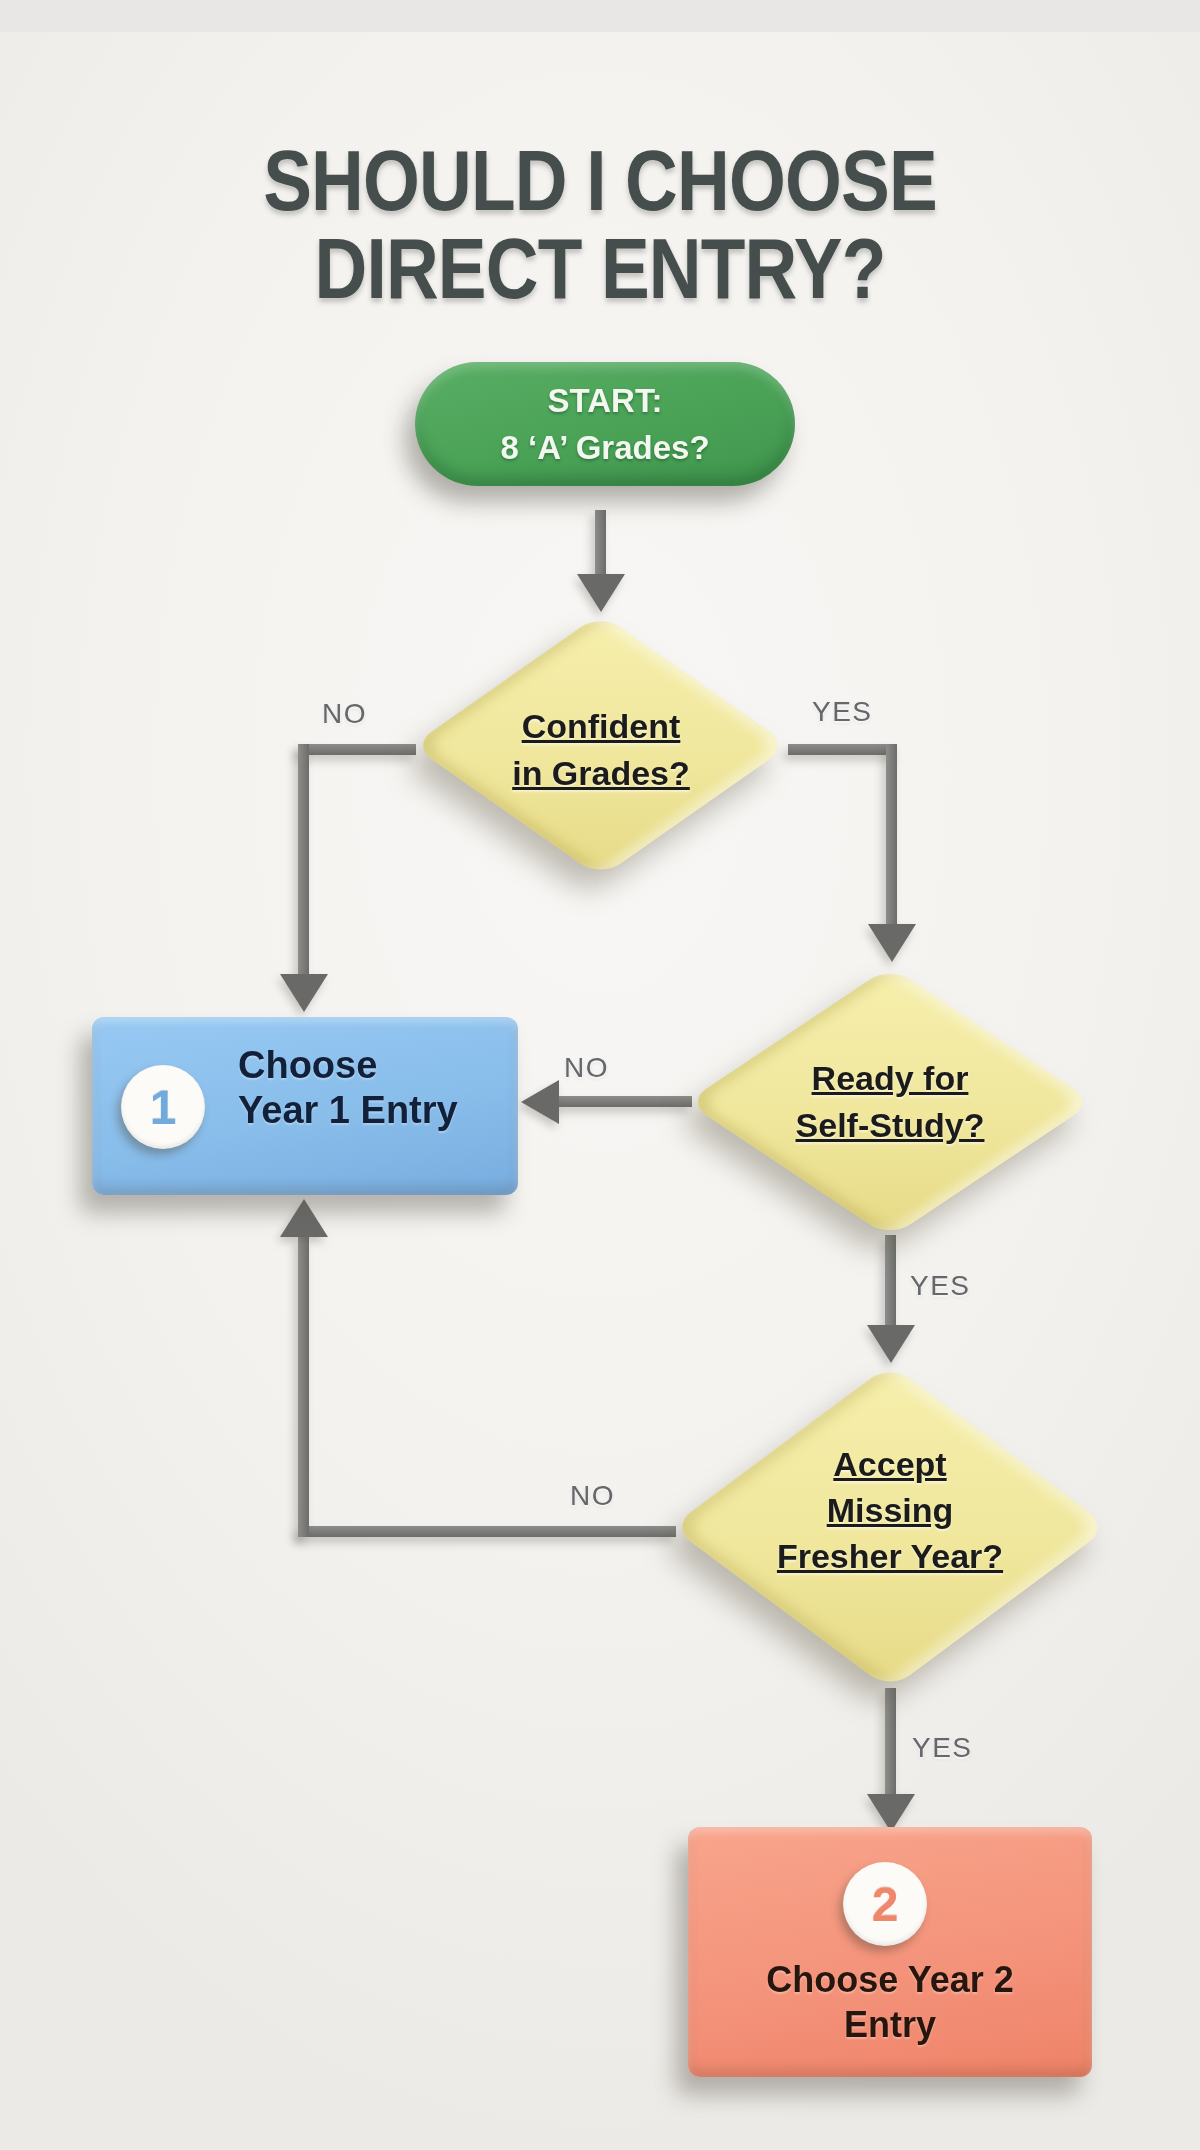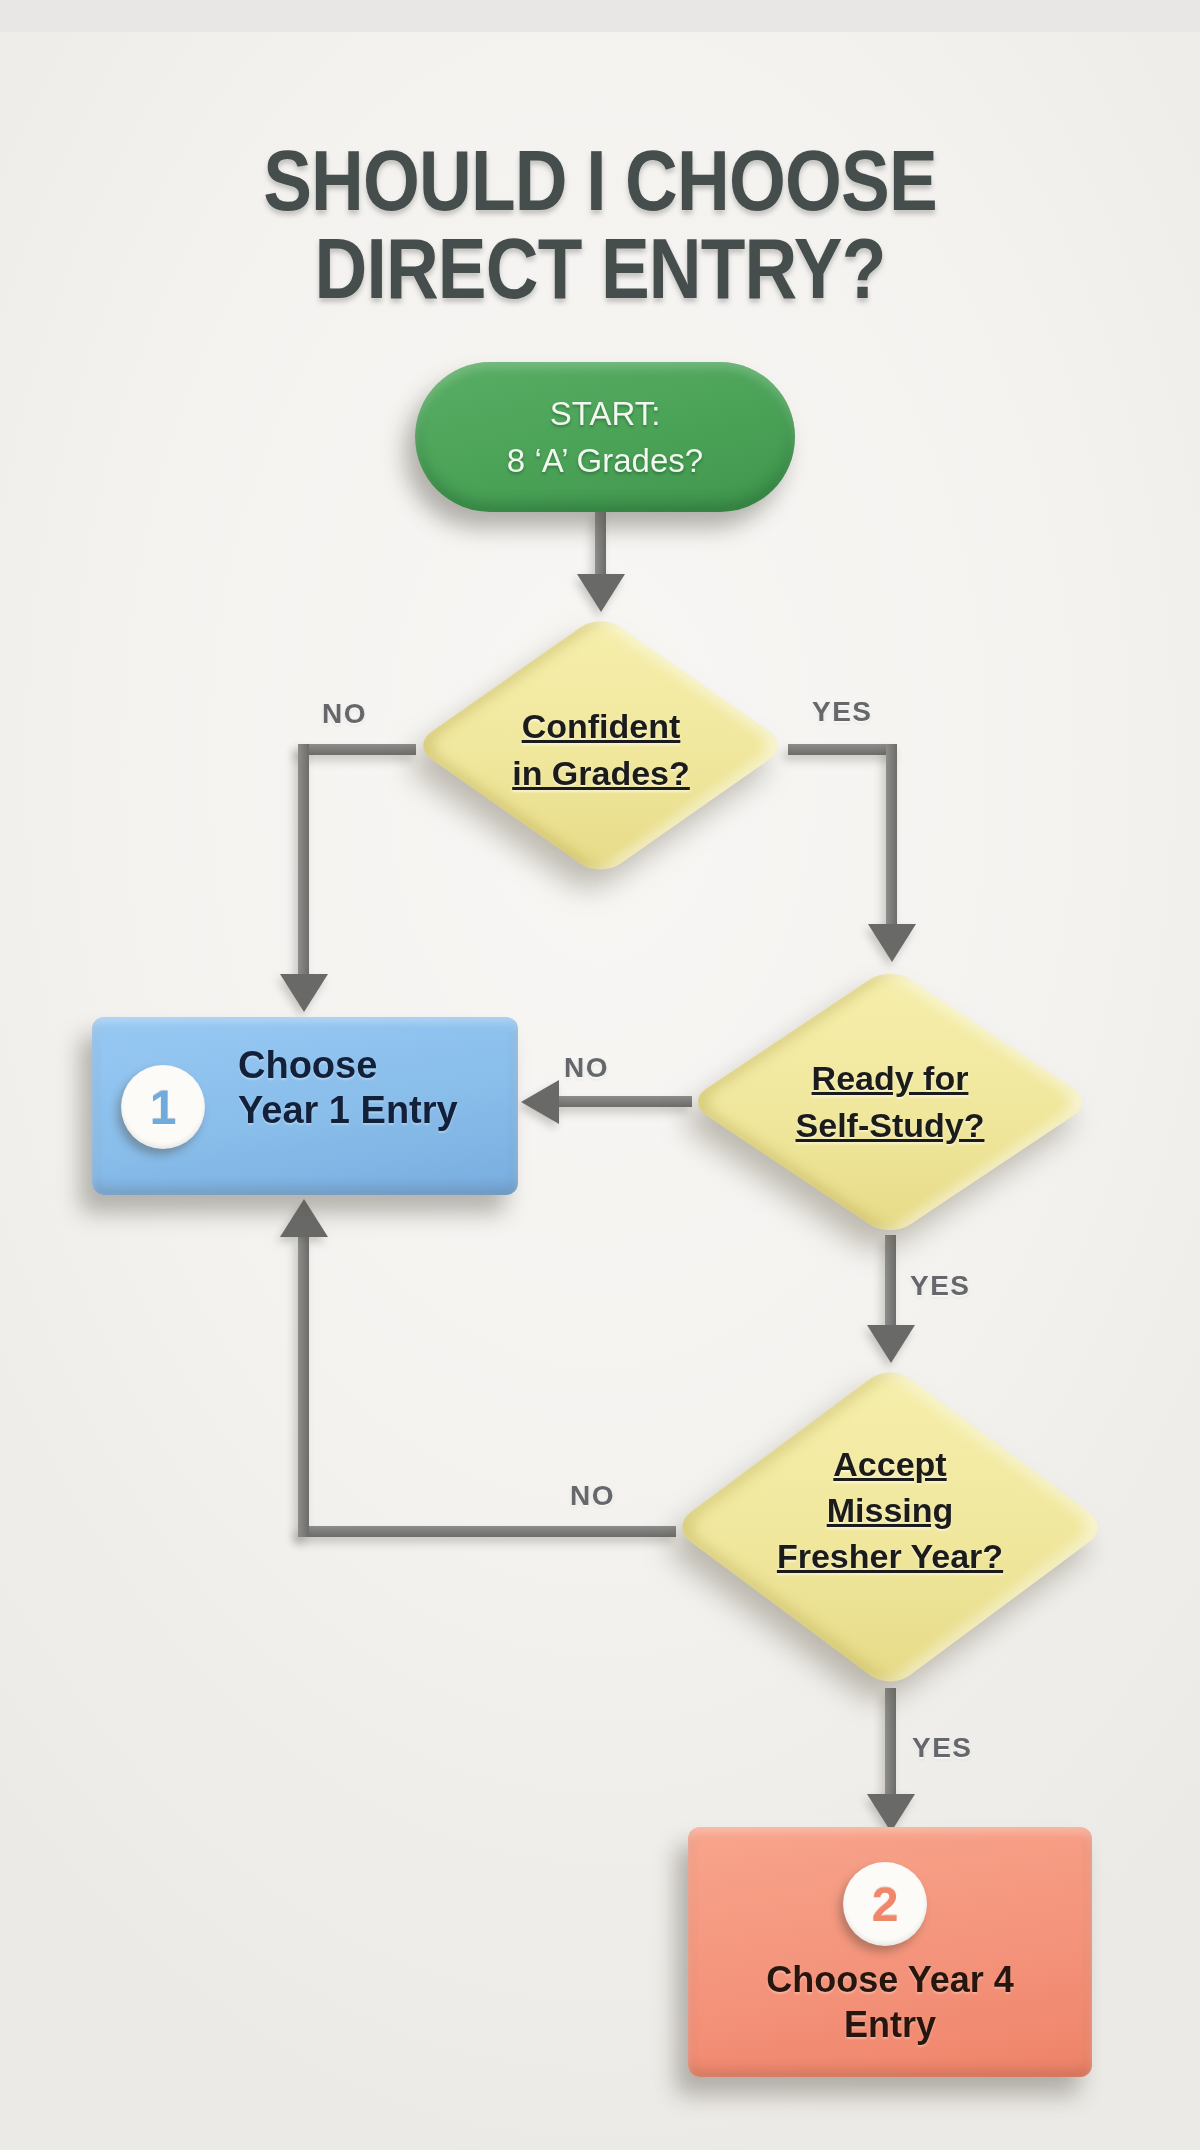--- a/index.html
+++ b/index.html
@@ -18,30 +18,30 @@
   }
   
   .bar{position:absolute;background:#7b7c7a;box-shadow:-4px 6px 9px rgba(95,90,80,.28);}
   .bar.h{height:11px;background:linear-gradient(180deg,#8d8e8c 0%,#6c6d6b 100%);}
   .bar.v{width:11px;background:linear-gradient(90deg,#8d8e8c 0%,#6c6d6b 100%);}
   .ah{position:absolute;width:0;height:0;filter:drop-shadow(-3px 5px 4px rgba(95,90,80,.3));}
   .ah.down{border-left:24px solid transparent;border-right:24px solid transparent;border-top:38px solid #696a68;}
   .ah.up{border-left:24px solid transparent;border-right:24px solid transparent;border-bottom:38px solid #696a68;}
   .ah.left{border-top:22px solid transparent;border-bottom:22px solid transparent;border-right:38px solid #696a68;}
   .edge-label{
-    position:absolute;font-weight:700;font-size:28px;letter-spacing:1.5px;color:#65676a;
+    position:absolute;font-weight:400;font-size:28px;letter-spacing:1.5px;color:#65676a;
     text-shadow:0 2px 2px rgba(255,255,255,.9), 0 2px 3px rgba(120,120,120,.25);
   }
   
   .pill{
-    position:absolute;left:415px;top:330px;width:380px;height:150px;border-radius:75px;
+    position:absolute;left:415px;top:330px;width:380px;height:124px;border-radius:75px;
     background:linear-gradient(165deg,#58ae64 0%,#4aa257 55%,#3f954c 100%);
     box-shadow:-10px 16px 22px rgba(95,90,80,.45), inset 0 6px 10px rgba(255,255,255,.22), inset 0 -9px 14px rgba(15,70,30,.30);
     display:flex;flex-direction:column;align-items:center;justify-content:center;
-    color:#f2f7ef;font-weight:400;font-size:33px;line-height:47px;text-align:center;
+    color:#f2f7ef;font-weight:700;font-size:33px;line-height:47px;text-align:center;
     text-shadow:0 2px 3px rgba(20,70,30,.45);
   }
   .diamond-wrap{position:absolute;filter:drop-shadow(-12px 18px 14px rgba(100,92,70,.38));}
   .diamond{
     width:100%;height:100%;border-radius:28px;
     background:linear-gradient(135deg,#f6efac 0%,#f0e79d 55%,#e6da86 100%);
     box-shadow:inset -8px 8px 14px rgba(255,255,255,.5), inset 8px -8px 14px rgba(165,148,60,.30);
   }
   .d1{left:467px;top:580px;width:267px;height:267px;}
   .d1 .diamond{transform:scaleY(0.70) rotate(45deg);}
@@ -157,18 +157,18 @@
       <div>Choose</div>
       <div>Year 1 Entry</div>
     </div>
   </div>
 
   <div class="rect salmon">
     <div class="badge b2">
       <span>2</span>
     </div>
     <div class="rect-text">
-      <div>Choose Year 4</div>
+      <div>Choose Year 2</div>
       <div>Entry</div>
     </div>
   </div>
 
 </div>
 
 </body></html>

